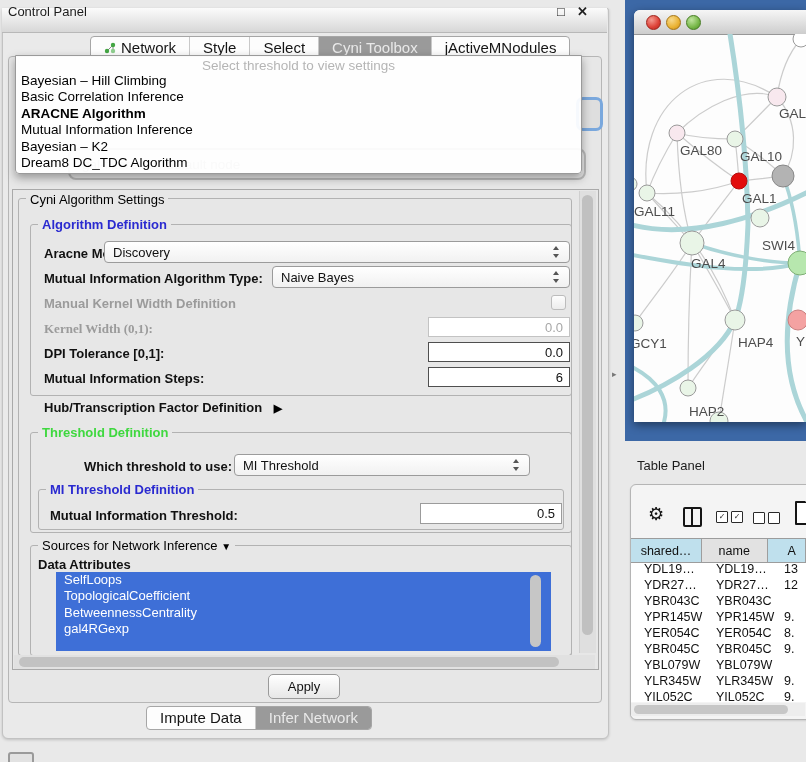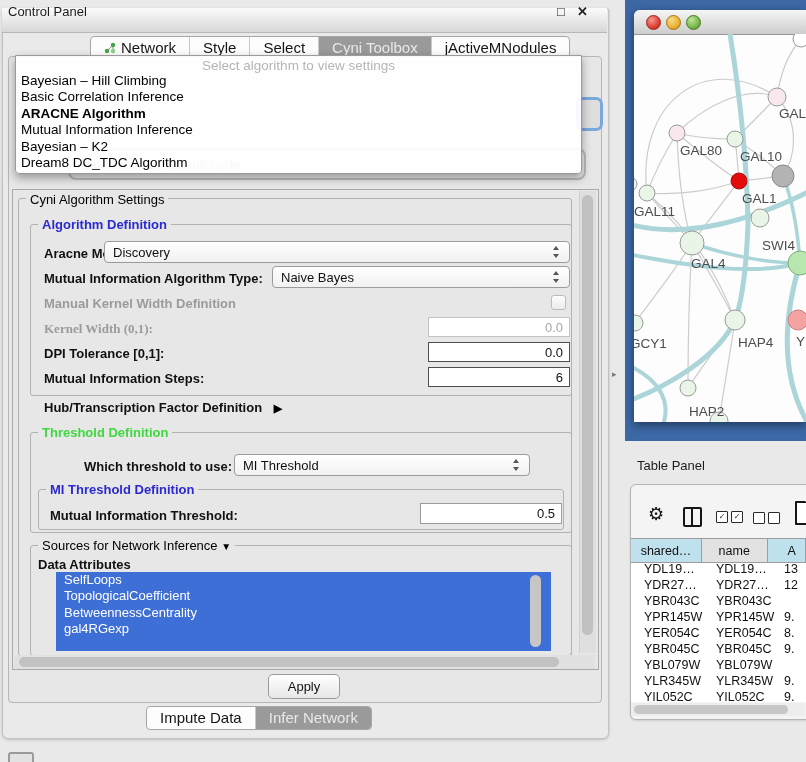--- a/index.html
+++ b/index.html
@@ -122,21 +122,21 @@
 
 <div id="cp-content"></div>
 
 <div id="ghost-label">Inference Algorithm</div>
 <div id="combo-fragment"></div>
 <div id="ghost-combo">
     <span>gal-filtered.sif default node</span>
   </div>
 
 <div id="algo-popup">
-  <div id="algo-prompt">Select algorithm to view settings</div>
+  <div id="algo-prompt">Select threshold to view settings</div>
   <div>
       <div class="dd-item">Bayesian – Hill Climbing</div>
       <div class="dd-item">Basic Correlation Inference</div>
       <div class="dd-item sel">ARACNE Algorithm</div>
       <div class="dd-item">Mutual Information Inference</div>
       <div class="dd-item">Bayesian – K2</div>
       <div class="dd-item">Dream8 DC_TDC Algorithm</div>
     </div>
 </div>
 

